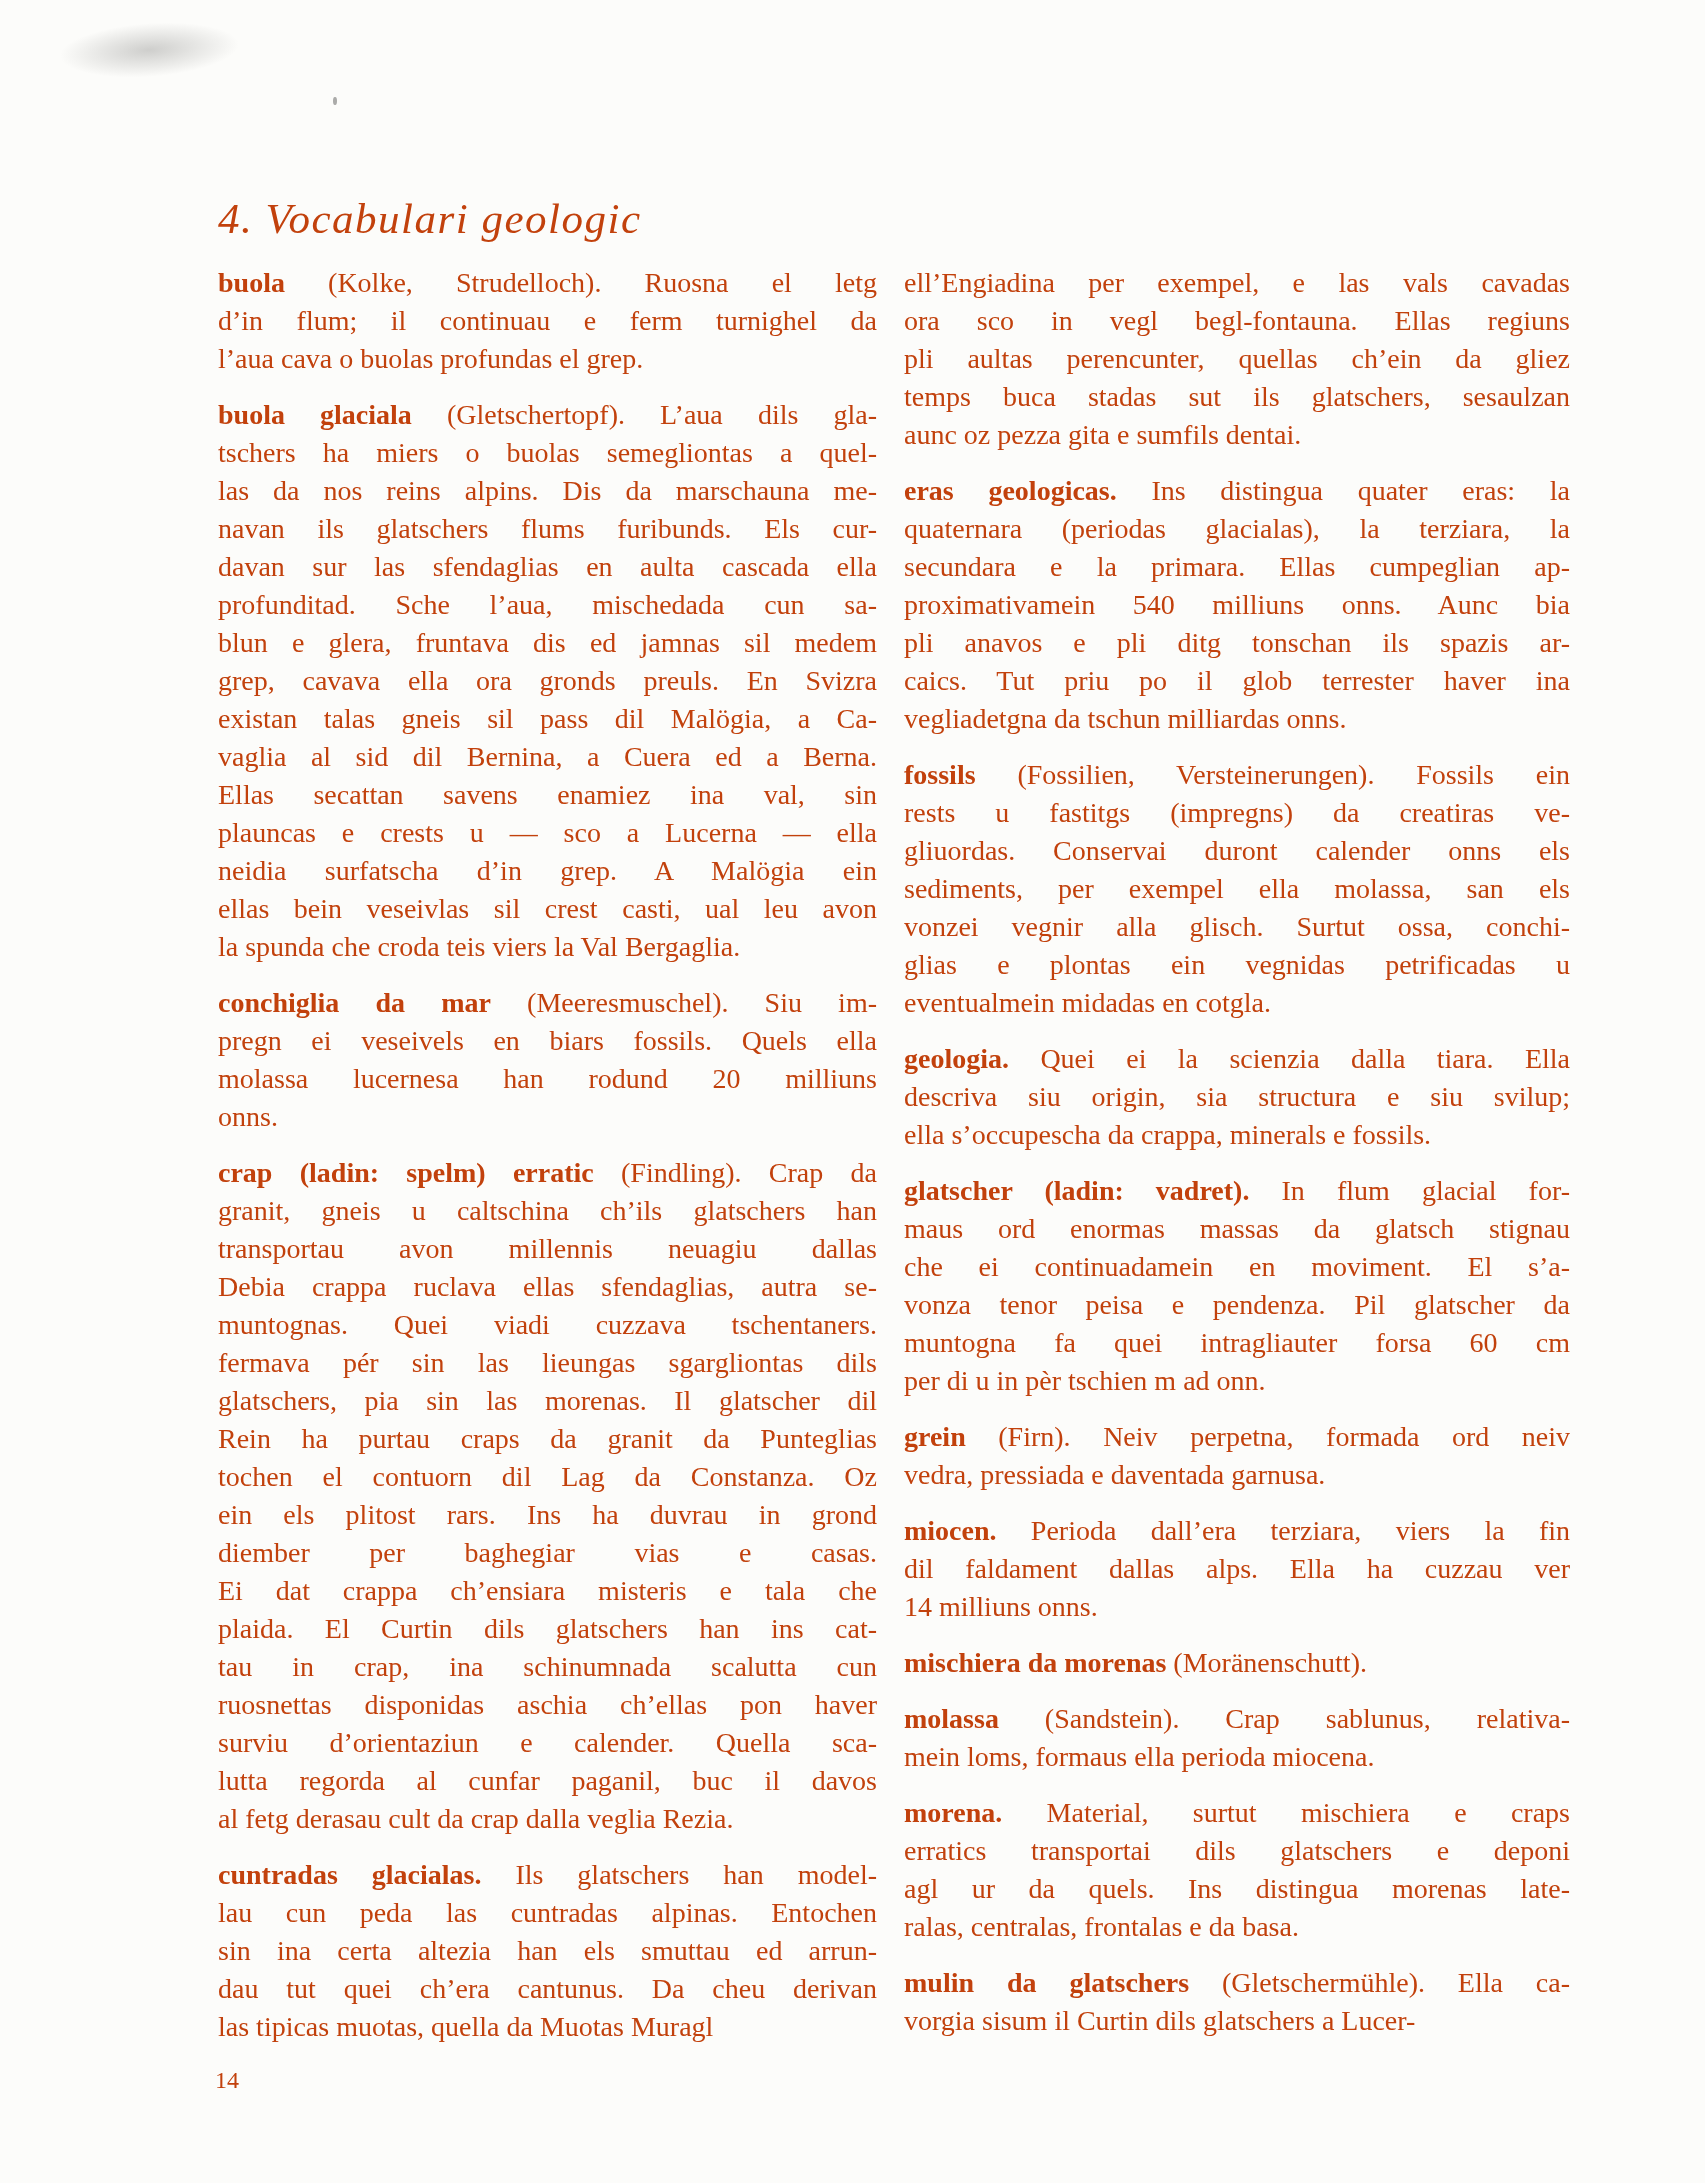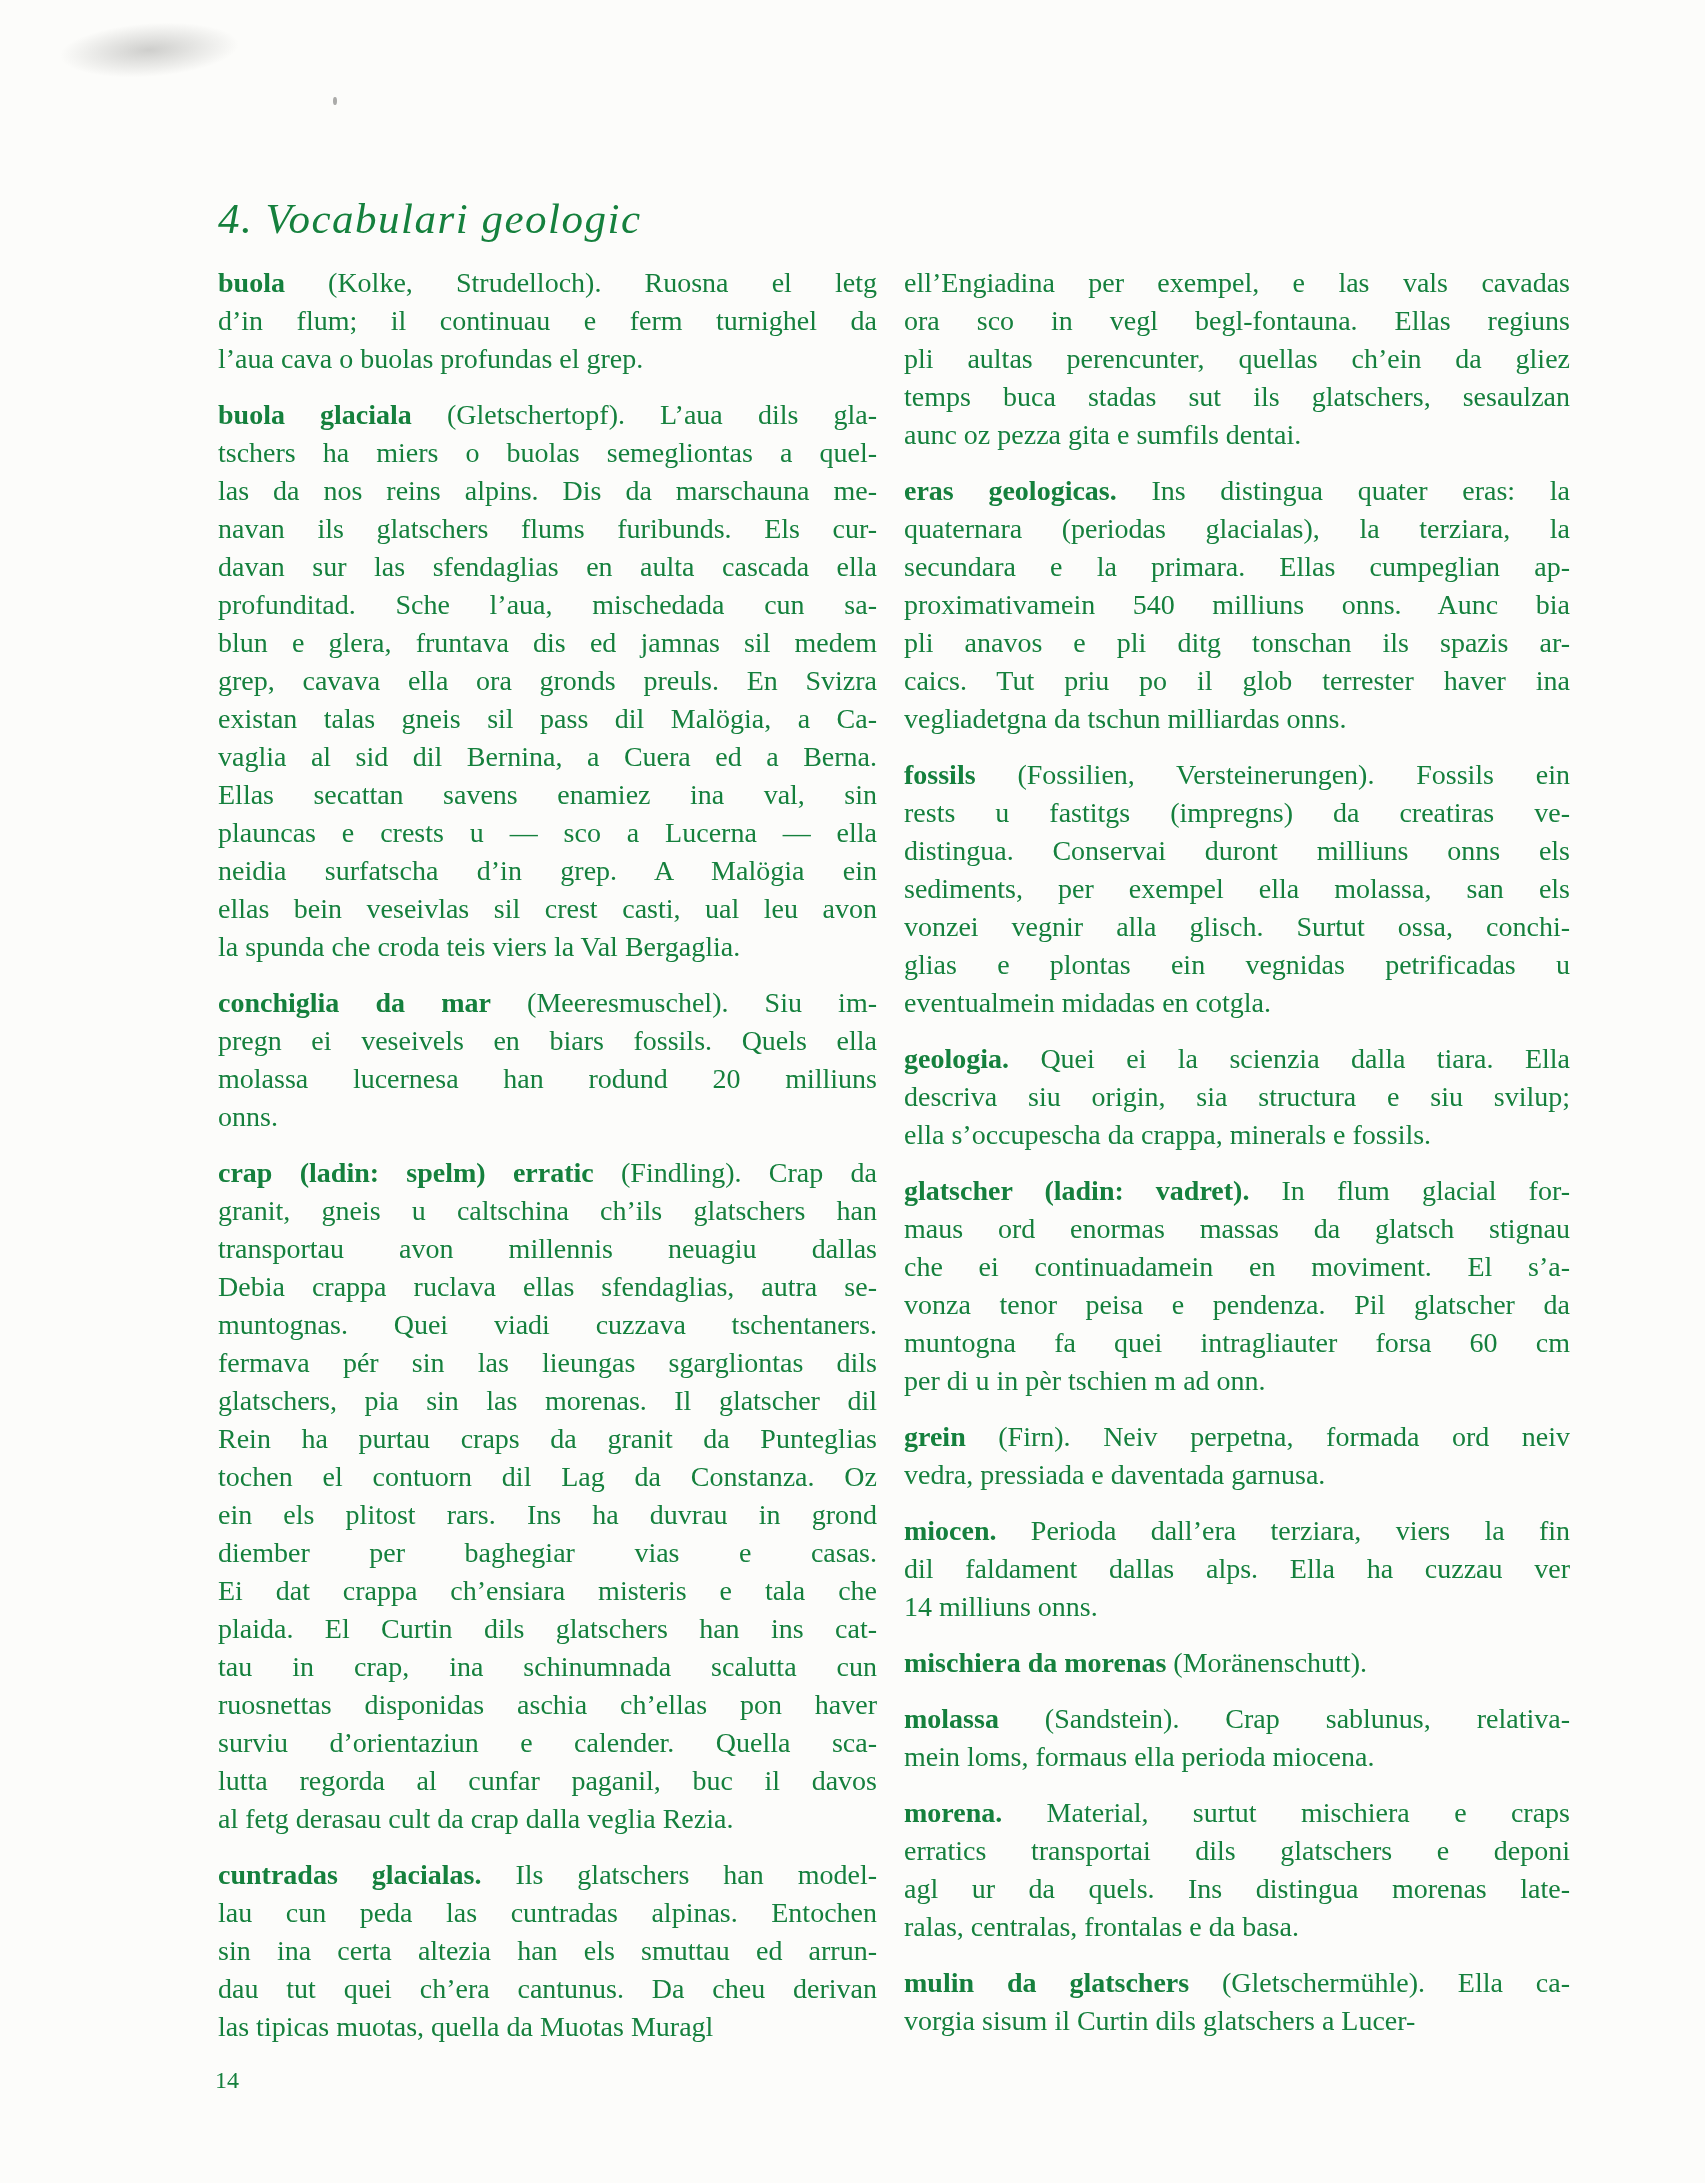--- a/index.html
+++ b/index.html
@@ -5,21 +5,21 @@
   html, body {
     margin: 0;
     padding: 0;
     background: #f4f3ef;
   }
   .page {
     position: relative;
     width: 1706px;
     height: 2183px;
     background: #fcfcfa;
-    color: #15803d;
+    color: #c2410c;
     font-family: "Liberation Serif", "DejaVu Serif", serif;
     overflow: hidden;
   }
   .smudge {
     position: absolute;
     left: 59px;
     top: 23px;
     width: 181px;
     height: 54px;
     background: radial-gradient(ellipse at center, rgba(120,120,118,0.35), rgba(120,120,118,0) 70%);
@@ -145,21 +145,21 @@
         <div class="line">quaternara (periodas glacialas), la terziara, la</div>
         <div class="line">secundara e la primara. Ellas cumpeglian ap-</div>
         <div class="line">proximativamein 540 milliuns onns. Aunc bia</div>
         <div class="line">pli anavos e pli ditg tonschan ils spazis ar-</div>
         <div class="line">caics. Tut priu po il glob terrester haver ina</div>
         <div class="line last">vegliadetgna da tschun milliardas onns.</div>
       </div>
       <div class="entry">
         <div class="line"><span class="term">fossils</span> (Fossilien, Versteinerungen). Fossils ein</div>
         <div class="line">rests u fastitgs (impregns) da creatiras ve-</div>
-        <div class="line">distingua. Conservai duront milliuns onns els</div>
+        <div class="line">gliuordas. Conservai duront calender onns els</div>
         <div class="line">sediments, per exempel ella molassa, san els</div>
         <div class="line">vonzei vegnir alla glisch. Surtut ossa, conchi-</div>
         <div class="line">glias e plontas ein vegnidas petrificadas u</div>
         <div class="line last">eventualmein midadas en cotgla.</div>
       </div>
       <div class="entry">
         <div class="line"><span class="term">geologia.</span> Quei ei la scienzia dalla tiara. Ella</div>
         <div class="line">descriva siu origin, sia structura e siu svilup;</div>
         <div class="line last">ella s’occupescha da crappa, minerals e fossils.</div>
       </div>

